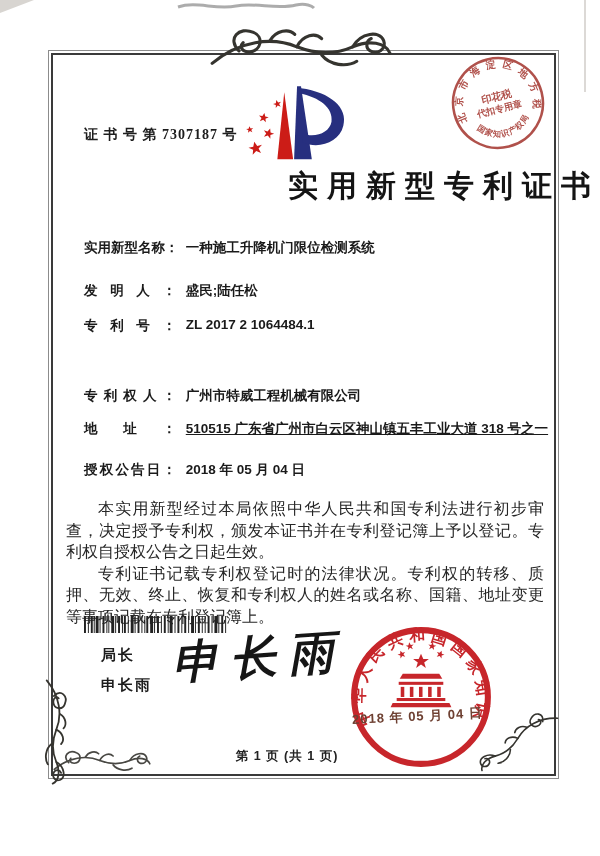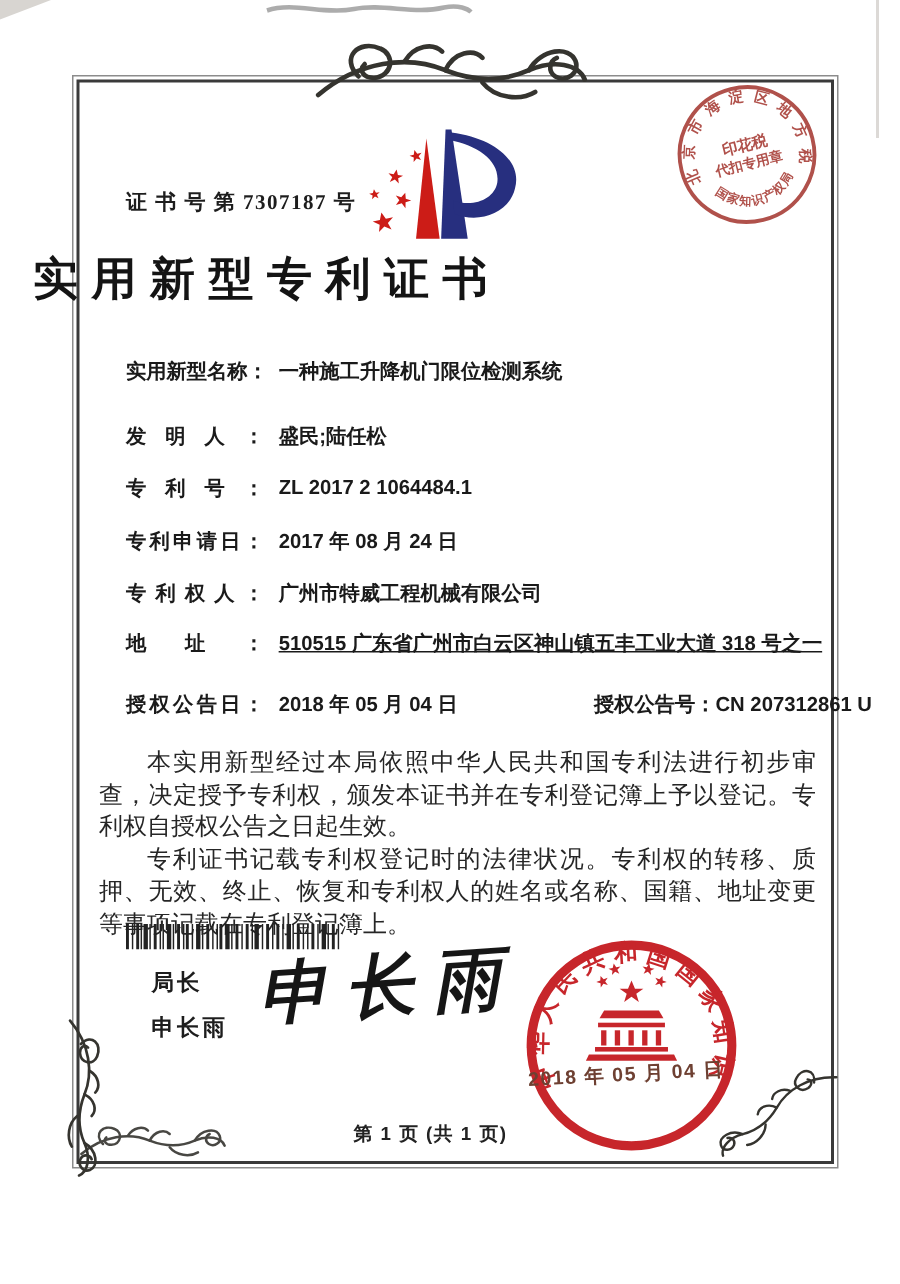--- a/index.html
+++ b/index.html
@@ -14,21 +14,21 @@
   .frame{position:absolute;left:48px;top:50px;width:509px;height:727px;border:1px solid #8c8c8c;}
   .frame::before{content:"";position:absolute;inset:2px;border:2px solid #3a3a3a;}
   .cert-no{position:absolute;left:84px;top:97px;font-size:14px;font-weight:700;
            font-family:"Liberation Serif",serif;letter-spacing:1px;margin-top:29px;}
   
   .tax-seal{position:absolute;left:449px;top:54px;width:98px;height:98px;
             transform:rotate(-14deg);opacity:.88;}
   
   .logo{position:absolute;left:236px;top:84px;width:128px;height:114px;}
   
-  .title{position:absolute;left:0;top:166px;width:600px;text-align:left;
+  .title{position:absolute;left:0;top:166px;width:600px;text-align:right;
          font-family:"Liberation Serif",serif;font-size:30px;font-weight:700;
          letter-spacing:9px;padding-left:22px;box-sizing:border-box;color:#141414;}
   
   .field{position:absolute;left:84px;font-size:13.5px;font-weight:700;color:#1a1a1a;white-space:nowrap;}
   .field .lab{display:inline-block;width:92px;text-align:justify;text-align-last:justify;vertical-align:top;}
   .field .val{margin-left:6px;vertical-align:top;}
   .field.wrap{white-space:normal;}
   .field.wrap .val{display:inline-block;width:378px;line-height:18px;text-decoration:underline;}
   .grant-no{position:absolute;left:312px;top:0;font-size:13.5px;font-weight:700;white-space:nowrap;}
   
@@ -136,38 +136,31 @@
     <span class="val">一种施工升降机门限位检测系统</span>
   </div>
   <div class="field" style="top:282px">
     <span class="lab">发明人：</span>
     <span class="val">盛民;陆任松</span>
   </div>
   <div class="field" style="top:317px">
     <span class="lab">专利号：</span>
     <span class="val">ZL 2017 2 1064484.1</span>
   </div>
-  <div class="field" style="top:352px">
-    <span class="lab">专利申请日：</span>
-    <span class="val">2017 年 08 月 24 日</span>
-  </div>
   <div class="field" style="top:387px">
     <span class="lab">专利权人：</span>
     <span class="val">广州市特威工程机械有限公司</span>
   </div>
   <div class="field wrap" style="top:420px">
     <span class="lab">地址：</span>
     <span class="val">510515 广东省广州市白云区神山镇五丰工业大道 318 号之一</span>
   </div>
   <div class="field" style="top:461px">
     <span class="lab">授权公告日：</span>
     <span class="val">2018 年 05 月 04 日</span>
-    <span class="grant-no">
-      <span>授权公告号：</span><span>CN 207312861 U</span>
-    </span>
   </div>
 
   <div class="paras">
     <p>本实用新型经过本局依照中华人民共和国专利法进行初步审查，决定授予专利权，颁发本证书并在专利登记簿上予以登记。专利权自授权公告之日起生效。</p>
     <p>专利证书记载专利权登记时的法律状况。专利权的转移、质押、无效、终止、恢复和专利权人的姓名或名称、国籍、地址变更等事项记载在专利登记簿上。</p>
   </div>
 
   <svg class="barcode" viewBox="0 0 150 16" preserveAspectRatio="none">
     <path fill="#222" d="M0,0h2v16h-2z M4,0h1v16h-1z M7,0h2v16h-2z M10,0h1v16h-1z M12,0h3v16h-3z M16,0h1v16h-1z M19,0h2v16h-2z M23,0h1v16h-1z M25,0h1v16h-1z M28,0h3v16h-3z M32,0h1v16h-1z M35,0h2v16h-2z M39,0h1v16h-1z M41,0h2v16h-2z M45,0h1v16h-1z M48,0h3v16h-3z M52,0h1v16h-1z M55,0h2v16h-2z M59,0h1v16h-1z M62,0h1v16h-1z M64,0h2v16h-2z M68,0h3v16h-3z M72,0h1v16h-1z M75,0h2v16h-2z M79,0h1v16h-1z M82,0h2v16h-2z M86,0h1v16h-1z M88,0h3v16h-3z M93,0h1v16h-1z M96,0h2v16h-2z M100,0h1v16h-1z M103,0h2v16h-2z M107,0h1v16h-1z M110,0h3v16h-3z M114,0h1v16h-1z M117,0h2v16h-2z M121,0h1v16h-1z M124,0h1v16h-1z M127,0h2v16h-2z M131,0h1v16h-1z M134,0h3v16h-3z M138,0h1v16h-1z M141,0h2v16h-2z M145,0h1v16h-1z"></path>
   </svg>

